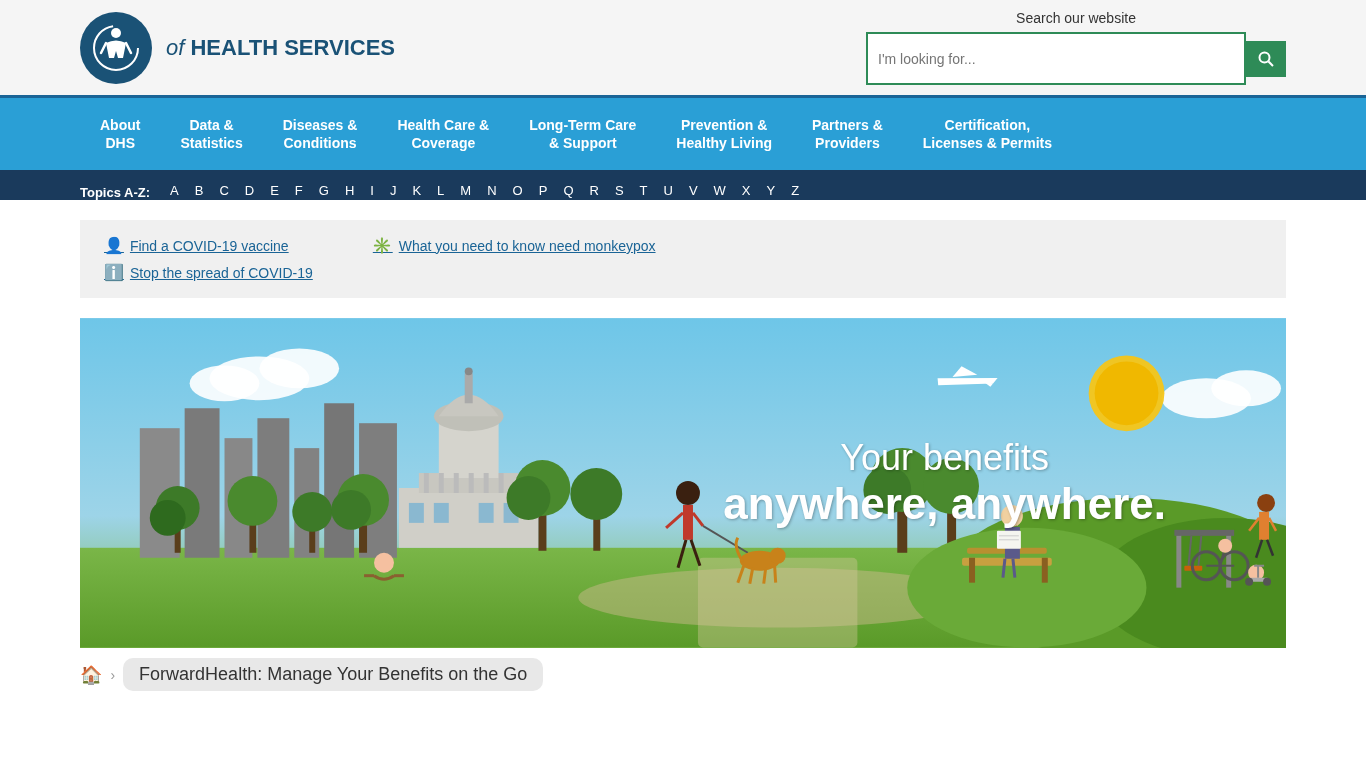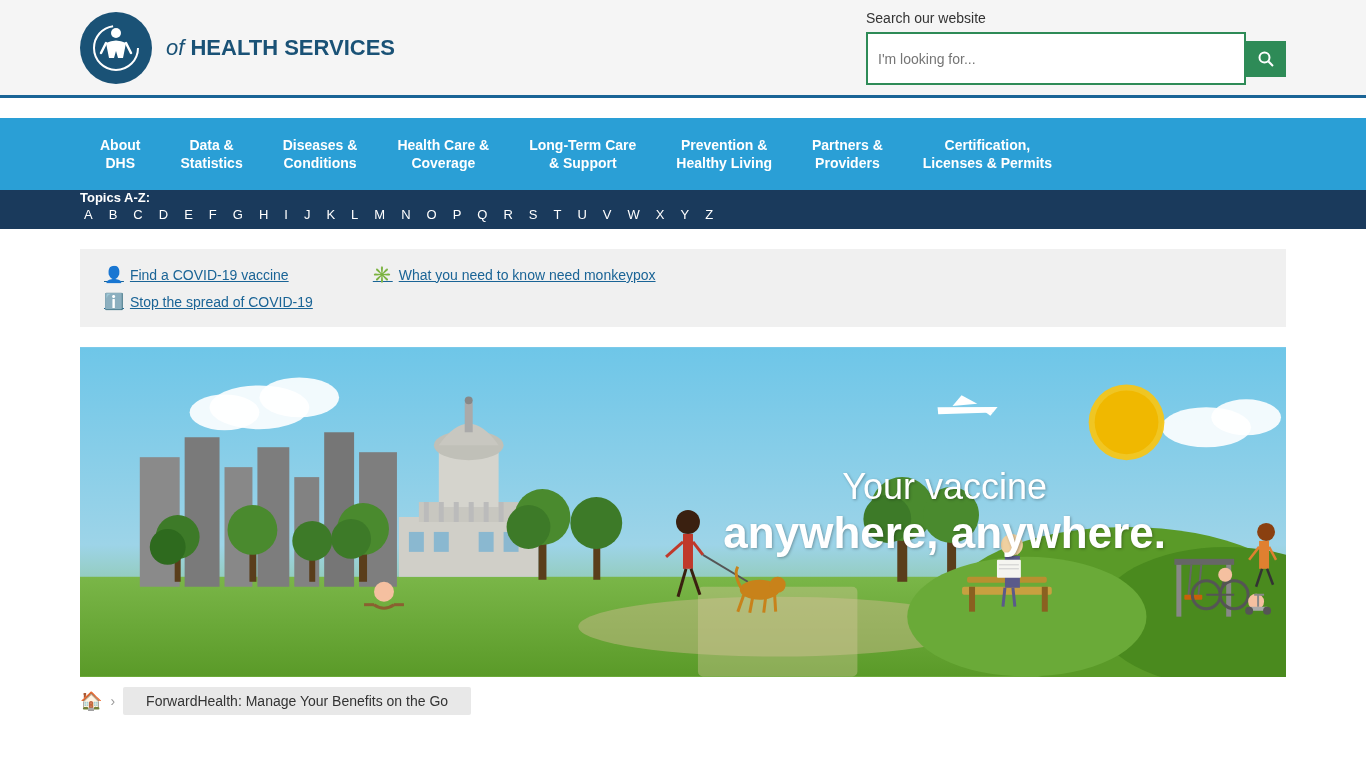--- a/index.html
+++ b/index.html
@@ -51,21 +51,21 @@
       font-weight: normal;
     }
     .logo-text .of-health span {
       font-weight: bold;
       font-style: normal;
     }
 
     .search-area {
       display: flex;
       flex-direction: column;
-      align-items: flex-start;
+      align-items: center;
     }
     .search-label {
       font-size: 14px;
       color: #333;
       margin-bottom: 6px;
     }
     .search-row {
       display: flex;
       align-items: center;
     }
@@ -90,44 +90,42 @@
       color: white;
       font-size: 16px;
     }
 
     
     .main-nav {
       background: #2a9fd6;
       display: flex;
       align-items: stretch;
       padding: 0 80px;
-      margin-top: 20px;
     }
     .nav-item {
       color: white;
       font-size: 14px;
       font-weight: bold;
       padding: 18px 20px;
       cursor: pointer;
       text-align: center;
       line-height: 1.3;
       white-space: nowrap;
       text-decoration: none;
       display: flex;
       align-items: center;
     }
 
     
     .topics-bar {
       background: #1a3a5c;
       display: flex;
-      align-items: flex-start;
+      align-items: flex-end;
       padding: 0 80px;
-      height: 39px;
-      flex-direction: column;
+      height: 30px;
     }
     .topics-label {
       color: white;
       font-size: 13px;
       font-weight: bold;
       margin-right: 16px;
       white-space: nowrap;
     }
     .topics-letters {
       display: flex;
@@ -215,24 +213,24 @@
     .breadcrumb-home {
       color: #c0392b;
       font-size: 18px;
     }
     .breadcrumb-chevron {
       color: #999;
       font-size: 14px;
     }
     .breadcrumb-item {
       background: #e8e8e8;
-      padding: 6px 23px;
-      font-size: 14px;
+      padding: 6px 16px;
+      font-size: 18px;
       color: #333;
-      border-radius: 2px;
+      border-radius: 10px;
     }
   </style>
 </head>
 <body>
 
 <header class="header">
   <div class="logo-area">
     <div class="logo-circle">
       <svg viewBox="0 0 50 50" fill="none" xmlns="http://www.w3.org/2000/svg">
 
@@ -484,21 +482,21 @@
 
     <circle cx="1190" cy="185" r="9" fill="#8a4010"></circle>
     <rect x="1183" y="194" width="10" height="28" fill="#e08030"></rect>
     <line x1="1183" y1="200" x2="1173" y2="213" stroke="#e08030" stroke-width="2.5"></line>
     <line x1="1193" y1="200" x2="1200" y2="213" stroke="#e08030" stroke-width="2.5"></line>
     <line x1="1186" y1="222" x2="1180" y2="240" stroke="#333" stroke-width="2.5"></line>
     <line x1="1191" y1="222" x2="1197" y2="238" stroke="#333" stroke-width="2.5"></line>
   </svg>
 
   <div class="hero-text">
-    <div class="line1">Your vaccine</div>
+    <div class="line1">Your benefits</div>
     <div class="line2">anywhere, anywhere.</div>
   </div>
 </div>
 
 <div class="breadcrumb-bar">
   <span class="breadcrumb-home">🏠</span>
   <span class="breadcrumb-chevron">›</span>
   <span class="breadcrumb-item">ForwardHealth: Manage Your Benefits on the Go</span>
 </div>
 

